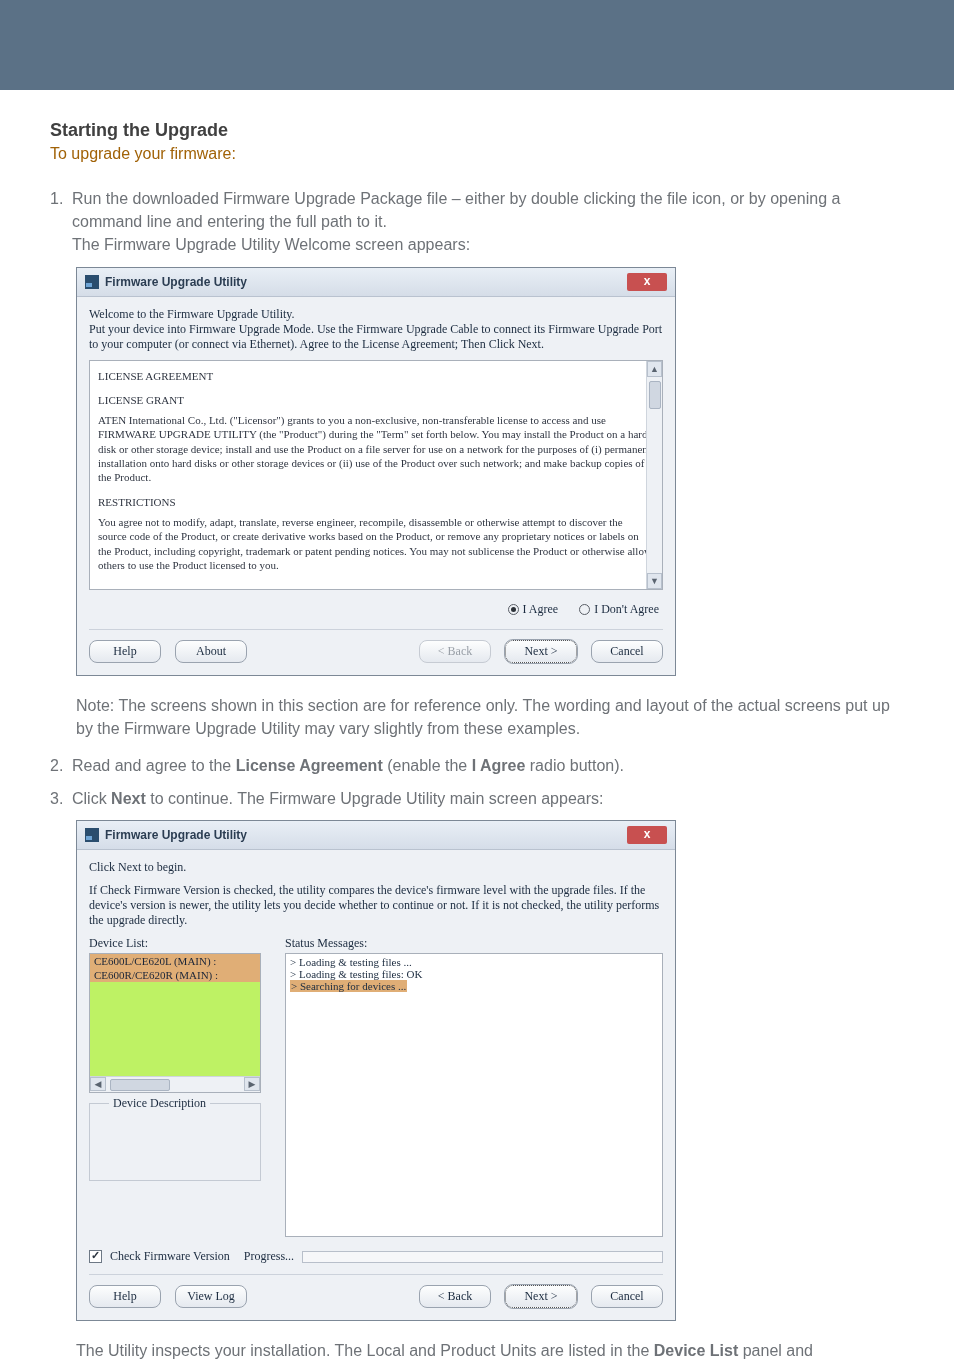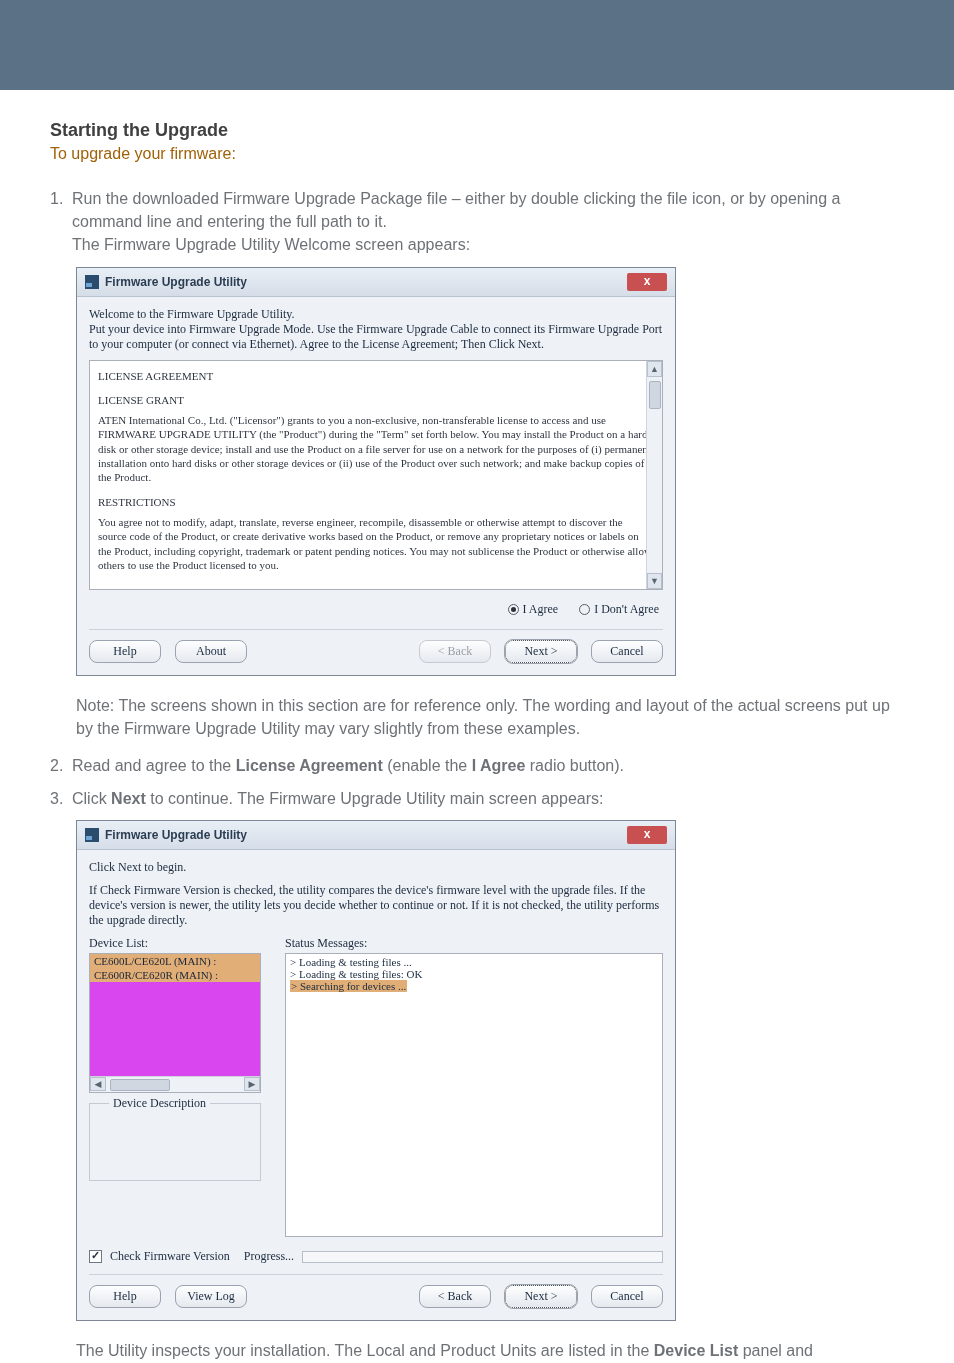--- a/index.html
+++ b/index.html
@@ -170,21 +170,21 @@
   }
   .dlg-btn.disabled { color: #9aa0a8; border-color: #c6cbd3; }
   .dlg-btn.focus { border: 1px dotted #555; outline: 1px solid #9aa3af; }
   .dlg-btn-spacer { flex: 1; }
   
   .row2 { display: flex; gap: 24px; }
   .device-col { width: 172px; }
   .status-col { flex: 1; }
   .col-label { font-family: "Times New Roman", serif; font-size: 12px; margin-bottom: 2px; }
   .device-list {
-    border: 1px solid #a9b0ba; background: #d946ef;
+    border: 1px solid #a9b0ba; background: #bef264;
     height: 140px; position: relative;
     font-family: "Times New Roman", serif; font-size: 11px;
     overflow: hidden;
   }
   .device-list .item { padding: 1px 4px; }
   .device-list .item.sel { background: #e0ae76; color: #1b2538; }
   .device-scroll-h {
     position: absolute; left:0; bottom:0; height:16px; width:100%;
     background:#eef1f5; border-top:1px solid #cfd5dd;
     display:flex; justify-content:space-between;

